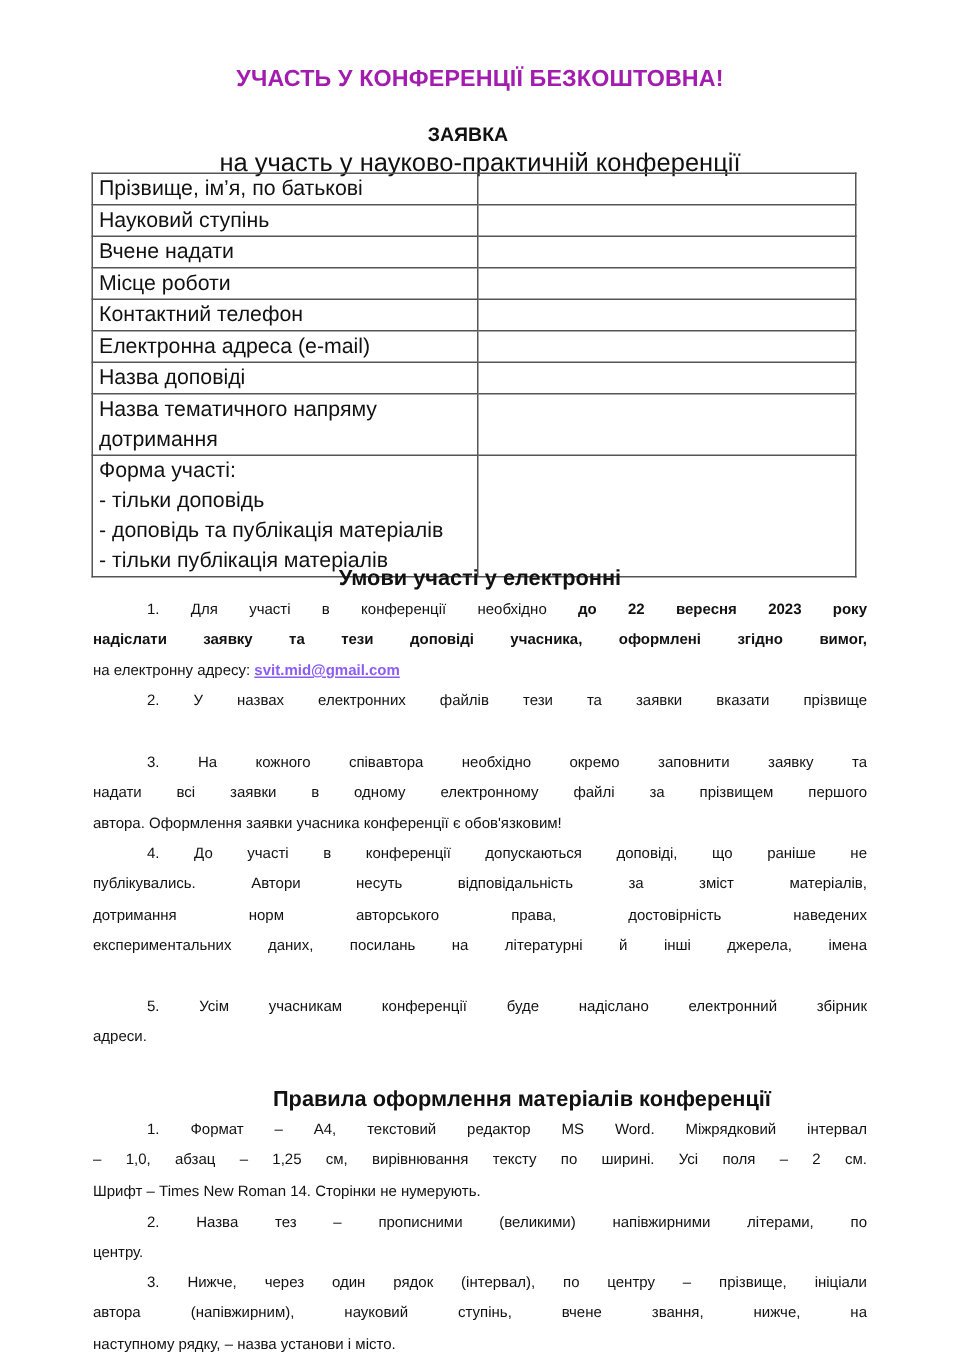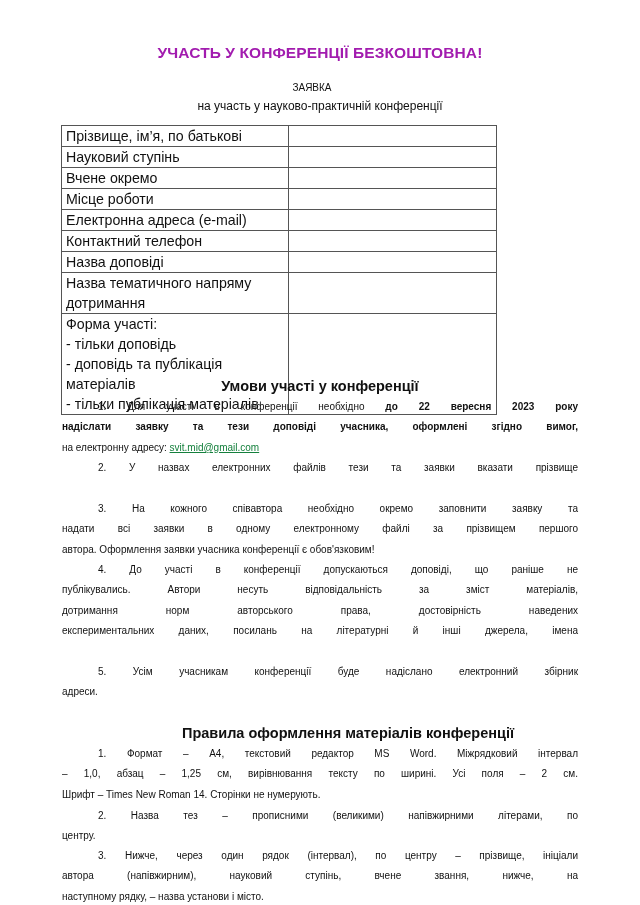--- a/index.html
+++ b/index.html
@@ -1,36 +1,36 @@
 <!DOCTYPE html>
 <html><head>
   <meta charset="utf-8">
   <style>
     html, body { margin: 0; padding: 0; background: #ffffff; }
     body { width: 640px; height: 905px; position: relative; overflow: hidden;
            font-family: "Liberation Sans", sans-serif; color: #111; }
     .banner { position: absolute; left: 0; width: 640px; top: 44px; text-align: center;
               color: #a21caf; font-weight: bold; font-size: 15.5px; letter-spacing: 0.1px; }
     .title { position: absolute; left: 0; width: 624px; top: 82px; text-align: center;
-             font-weight: normal; font-size: 10px; }
+             font-weight: bold; font-size: 13px; }
     .subtitle { position: absolute; left: 0; width: 640px; top: 99px; text-align: center;
-                font-size: 12px; }
-    table.form { position: absolute; left: 61px; top: 115px; width: 436px;
-                 border-collapse: collapse; font-size: 14.2px; margin-top: 10px; }
+                font-size: 17px; }
+    table.form { position: absolute; left: 61px; top: 115px; width: 510px;
+                 border-collapse: collapse; font-size: 14.2px; }
     table.form td { border: 1px solid #555; padding: 0 0 0 4px; vertical-align: top;
                     line-height: 20px; }
     table.form td.label { width: 256px; }
     table.form td.value { width: 252px; }
     .h2 { position: absolute; left: 0; width: 640px; text-align: center; font-weight: bold;
           font-size: 14.5px; }
     .para { position: absolute; left: 62px; width: 516px; font-size: 10px; line-height: 20.4px;
             text-align: justify; }
     .para .ind { display: inline-block; width: 36px; }
     .para b { font-weight: bold; }
-    .link { color: #15803d; text-decoration: underline; font-weight: normal; }
+    .link { color: #8b5cf6; text-decoration: underline; font-weight: bold; }
     .line { display: block; text-align: justify; text-align-last: justify; white-space: nowrap; }
     .line.last { text-align-last: left; }
   </style>
 </head>
 <body>
 
 <div class="banner">УЧАСТЬ У КОНФЕРЕНЦІЇ БЕЗКОШТОВНА!</div>
 <div class="title">ЗАЯВКА</div>
 <div class="subtitle">на участь у науково-практичній конференції</div>
 
@@ -38,33 +38,33 @@
   <tbody>
       <tr>
     <td class="label">Прізвище, ім’я, по батькові</td>
     <td class="value"></td>
   </tr>
   <tr>
     <td class="label">Науковий ступінь</td>
     <td class="value"></td>
   </tr>
   <tr>
-    <td class="label">Вчене окремо</td>
+    <td class="label">Вчене надати</td>
     <td class="value"></td>
   </tr>
   <tr>
     <td class="label">Місце роботи</td>
     <td class="value"></td>
   </tr>
   <tr>
-    <td class="label">Електронна адреса (e-mail)</td>
+    <td class="label">Контактний телефон</td>
     <td class="value"></td>
   </tr>
   <tr>
-    <td class="label">Контактний телефон</td>
+    <td class="label">Електронна адреса (e-mail)</td>
     <td class="value"></td>
   </tr>
   <tr>
     <td class="label">Назва доповіді</td>
     <td class="value"></td>
   </tr>
   <tr>
     <td class="label">
       <div>Назва тематичного напряму</div>
       <div>дотримання</div>
@@ -76,21 +76,21 @@
       <div>Форма участі:</div>
       <div>- тільки доповідь</div>
       <div>- доповідь та публікація матеріалів</div>
       <div>- тільки публікація матеріалів</div>
     </td>
     <td class="value"></td>
   </tr>
 </tbody>
   </table>
 
-<div class="h2" style="top:378px;">Умови участі у конференції</div>
+<div class="h2" style="top:378px;">Умови участі у електронні</div>
 
 <div class="para" style="top:397px;">
   <span class="line"><span class="ind"></span><span>1. Для участі в конференції необхідно </span><b>до 22 вересня 2023 року</b></span>
   <span class="line"><b>надіслати заявку та тези доповіді учасника, оформлені згідно вимог,</b></span>
   <span class="line last"><span>на електронну адресу: </span><span class="link">svit.mid@gmail.com</span></span>
 </div>
 
 <div class="para" style="top:458px;">
   <span class="line"><span class="ind"></span><span>2. У назвах електронних файлів тези та заявки вказати прізвище</span></span>
 </div>

